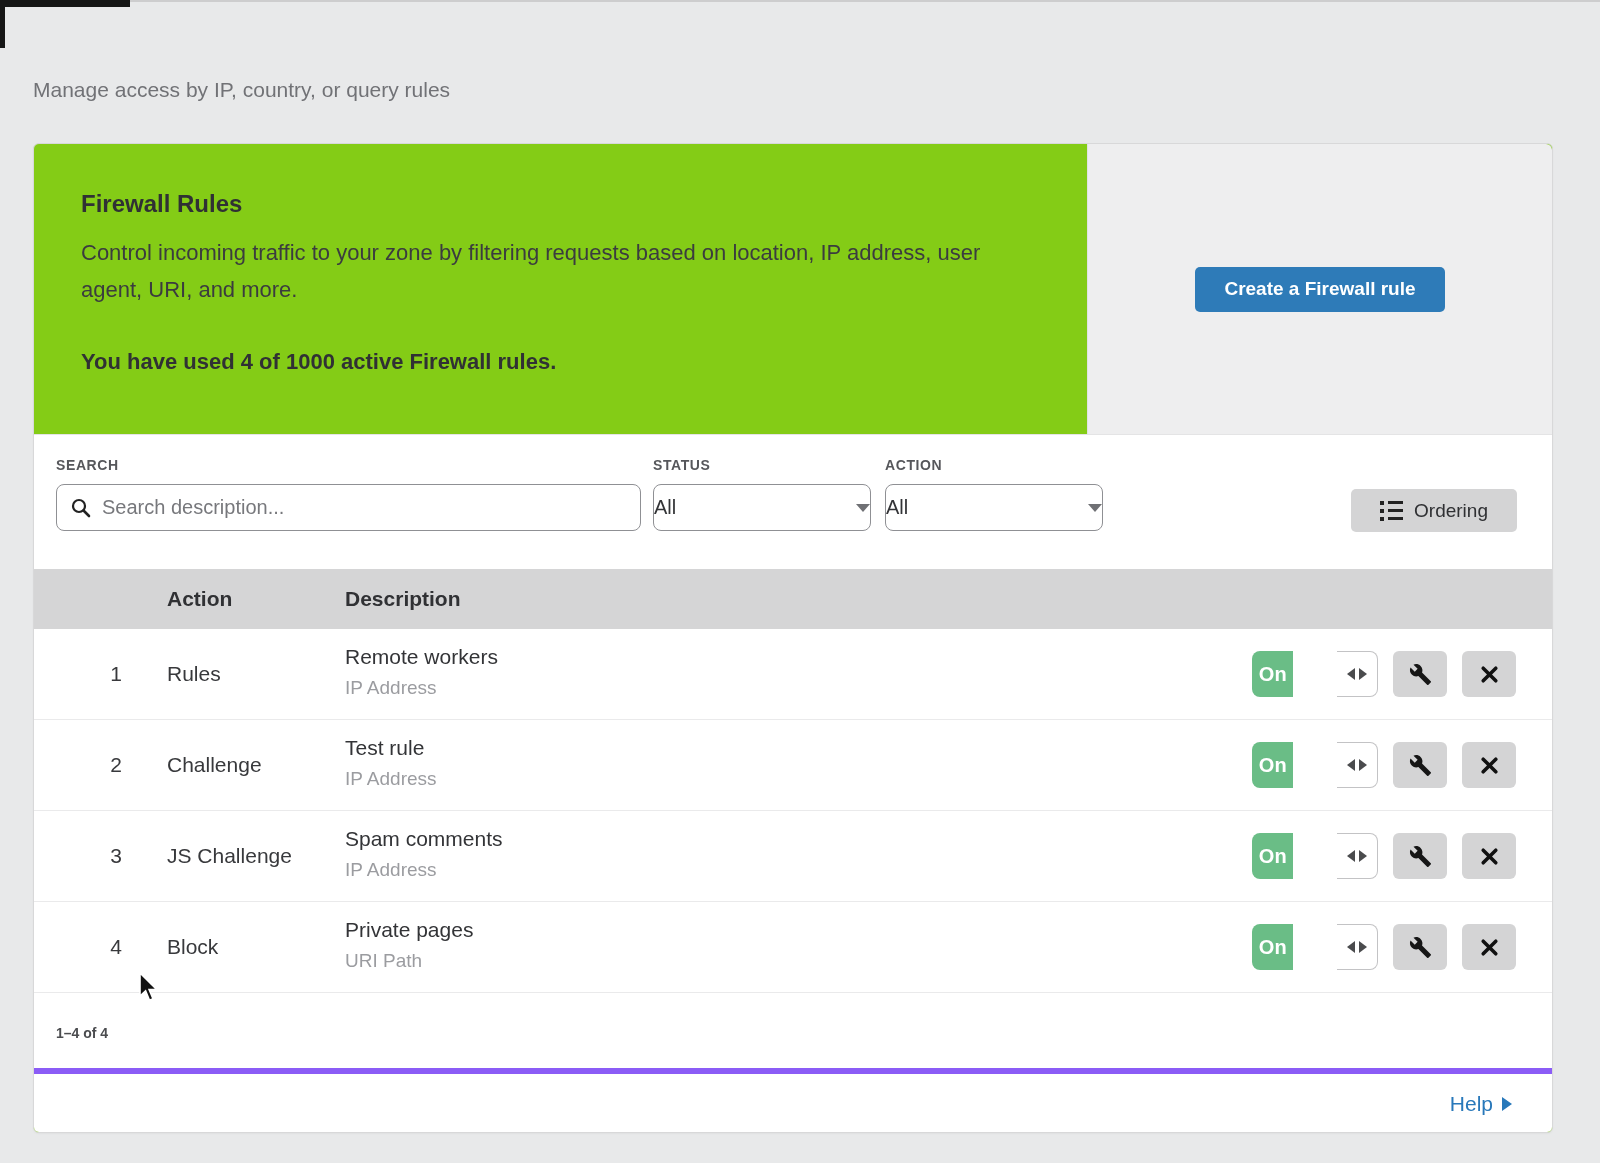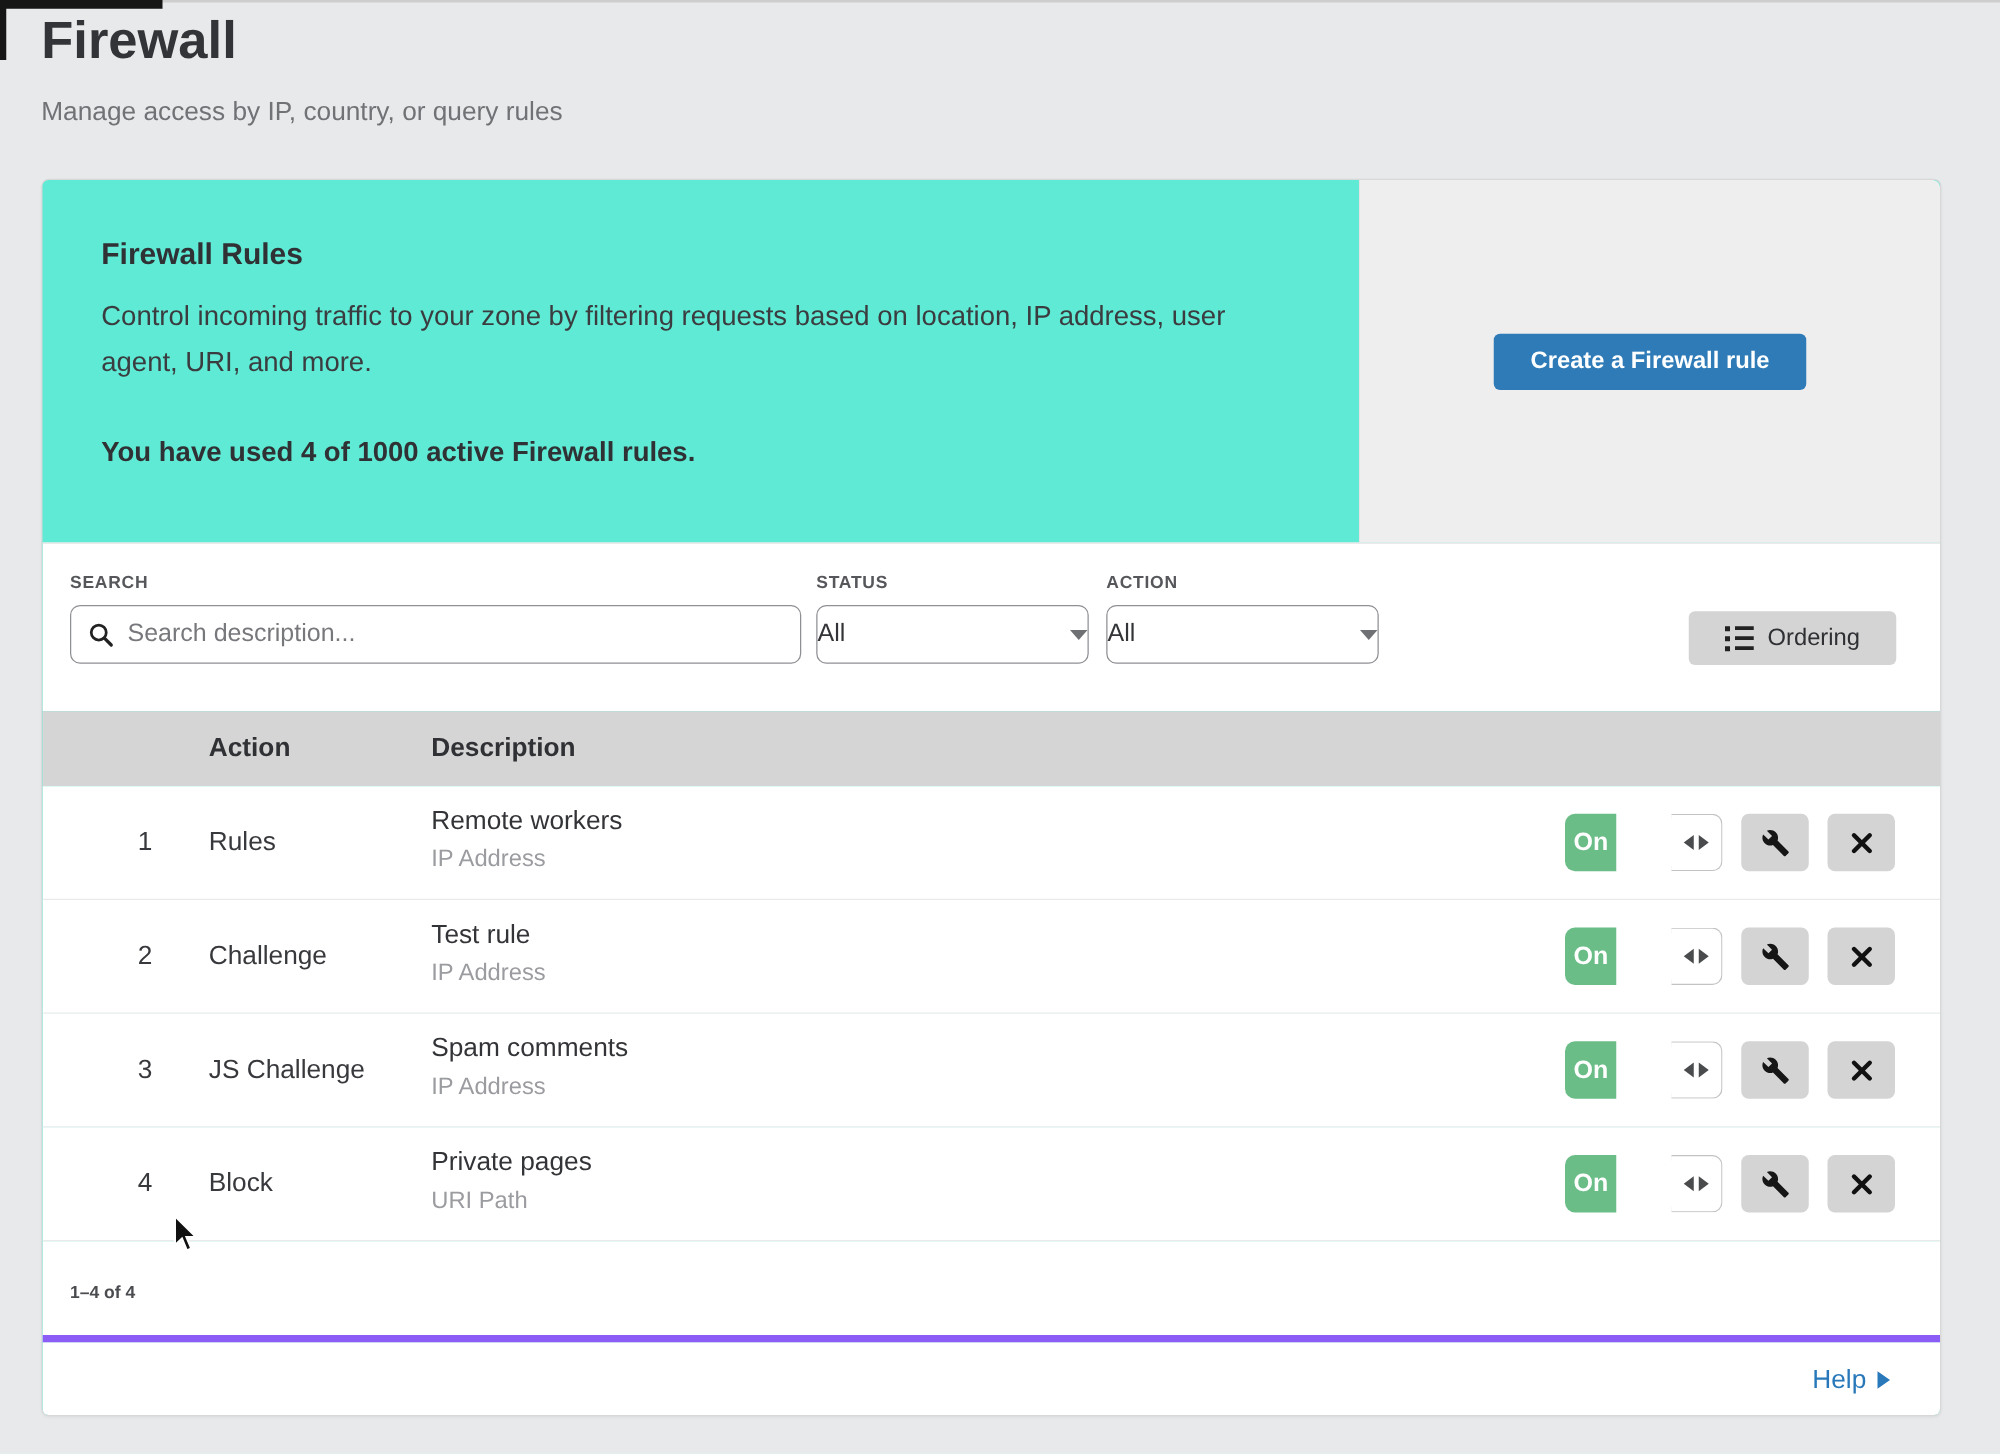--- a/index.html
+++ b/index.html
@@ -15,21 +15,21 @@
   .artifact-v { position:absolute; left:0; top:0; width:5px;  height:48px; background:#161616; }
 
   
   .page-title { position:absolute; left:33px; top:8px; font-size:42px; font-weight:700;
                 color:#333437; letter-spacing:0; }
   .page-subtitle { position:absolute; left:33px; top:78px; font-size:21px; font-weight:400;
                    color:#717276; }
 
   
   .card { position:absolute; left:33px; top:143px; width:1520px; height:990px;
-          background:#5eead4; border:1px solid #d8d8d9; border-radius:6px; overflow:hidden;
+          background:#84cc16; border:1px solid #d8d8d9; border-radius:6px; overflow:hidden;
           box-shadow:0 1px 2px rgba(0,0,0,0.04); }
 
   
   .overview { position:relative; height:290px; }
   .overview h2 { position:absolute; left:47px; top:46px; font-size:24px; font-weight:700; color:#303134; }
   .overview .desc { position:absolute; left:47px; top:90px; width:900px;
                     font-size:22px; line-height:37px; color:#3b3c3f; }
   .overview .usage { position:absolute; left:47px; top:205px; font-size:22px; font-weight:700; color:#303134; }
   .side-panel { position:absolute; right:0; top:0; width:465px; height:290px;
                 background:var(--panel-gray,#eeeeef); border-left:1px solid #e2e2e3;
@@ -107,21 +107,20 @@
   .cursor { position:absolute; left:138px; top:972px; pointer-events:none; }
 </style>
 </head>
 <body>
 
 <div class="page">
   <div class="top-line"></div>
   <div class="artifact-h"></div>
   <div class="artifact-v"></div>
 
-  <h1 class="page-title">Firewall</h1>
   <div class="page-subtitle">Manage access by IP, country, or query rules</div>
 
   <div class="card">
 
     <div class="overview">
       <h2>Firewall Rules</h2>
       <p class="desc">Control incoming traffic to your zone by filtering requests based on location, IP address, user agent, URI, and more.</p>
       <p class="usage">You have used 4 of 1000 active Firewall rules.</p>
       <div class="side-panel">
         <button class="btn-primary">Create a Firewall rule</button>

